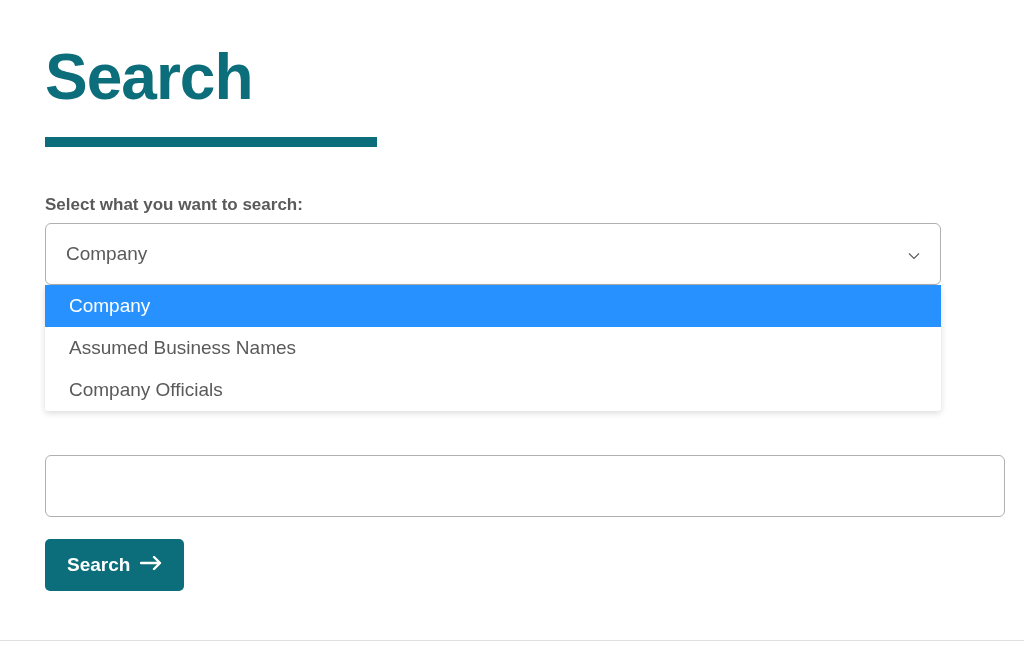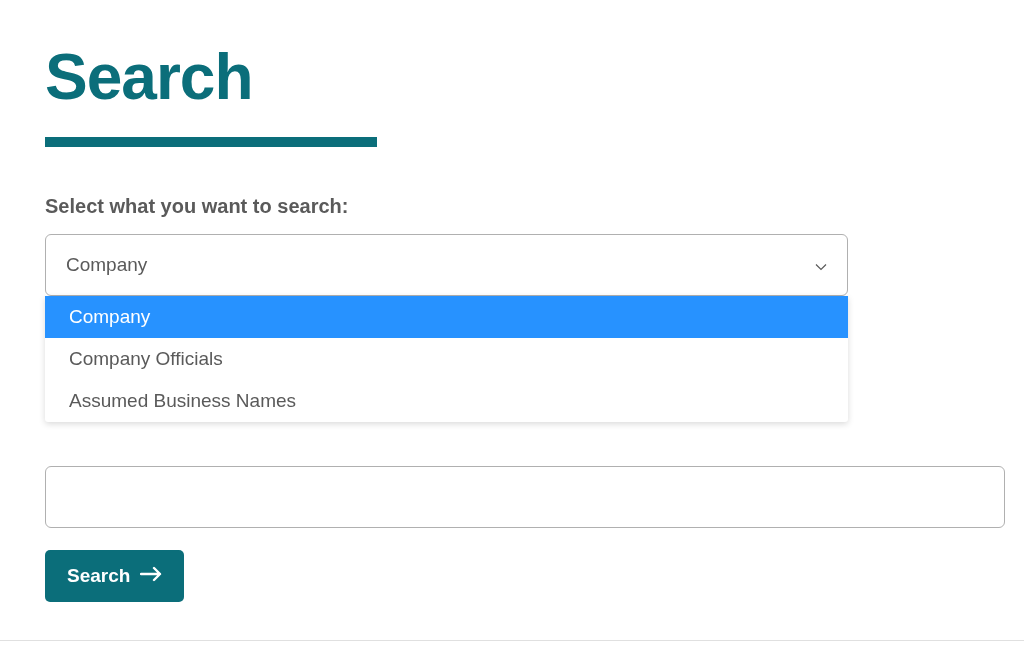--- a/index.html
+++ b/index.html
@@ -23,28 +23,28 @@
       line-height: 1.0;
       margin-bottom: 28px;
     }
     .title-underline {
       width: 332px;
       height: 10px;
       background: #0b6e7a;
       margin-bottom: 48px;
     }
     .select-label {
-      font-size: 20px;
+      font-size: 17px;
       font-weight: 600;
       color: #5a5a5a;
-      margin-bottom: 16px;
+      margin-bottom: 8px;
     }
     .select-wrapper {
       position: relative;
-      width: 803px;
+      width: 896px;
     }
     .select-box {
       width: 100%;
       height: 62px;
       border: 1px solid #b0b0b0;
       border-radius: 6px;
       padding: 0 20px;
       display: flex;
       align-items: center;
       justify-content: space-between;
@@ -132,24 +132,24 @@
       <svg class="chevron-icon" viewBox="0 0 12 8" fill="none">
         <path d="M1 1.5 L6 6.5 L11 1.5" stroke="#5a5a5a" stroke-width="1.2" fill="none"></path>
       </svg>
     </span>
   </div>
   <div class="dropdown-list">
     <div class="dropdown-option highlighted">
       <span>Company</span>
     </div>
     <div class="dropdown-option">
-      <span>Company Officials</span>
+      <span>Assumed Business Names</span>
     </div>
     <div class="dropdown-option">
-      <span>Assumed Business Names</span>
+      <span>Company Officials</span>
     </div>
   </div>
 </div>
 
 <input type="text" class="text-input" value="" style="">
 
 <button class="search-button">
   <span>Search</span>
   <span>
     <svg class="arrow-icon" viewBox="0 0 22 16" fill="none">

